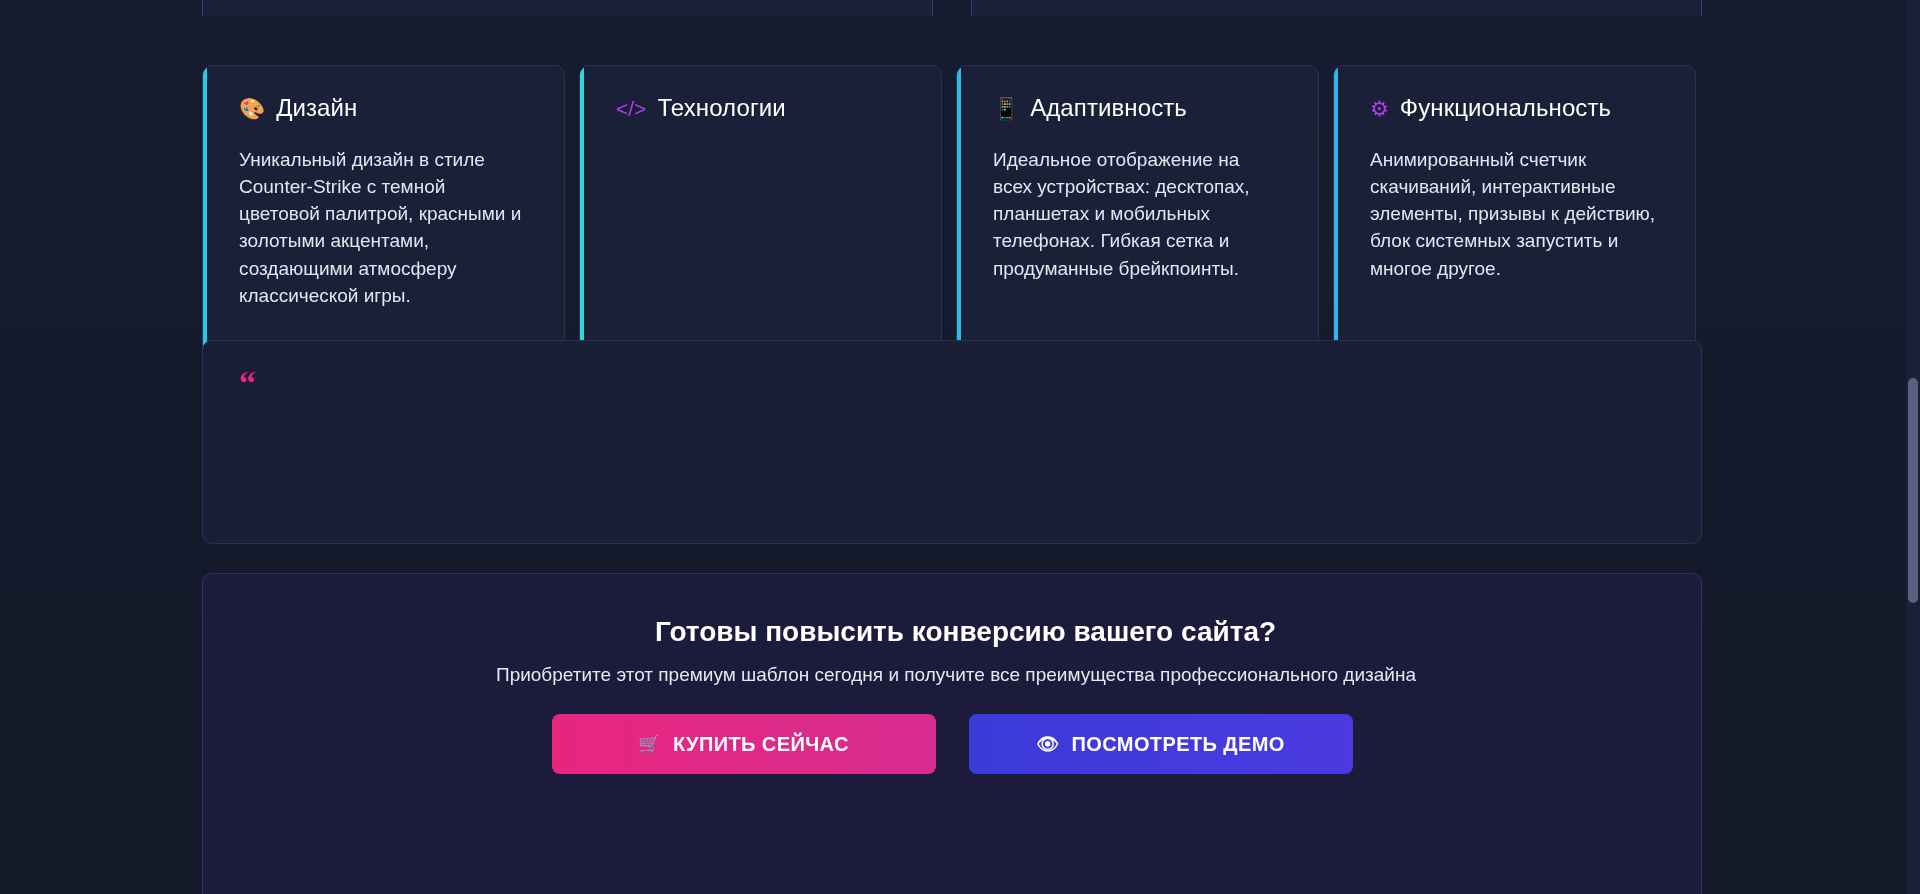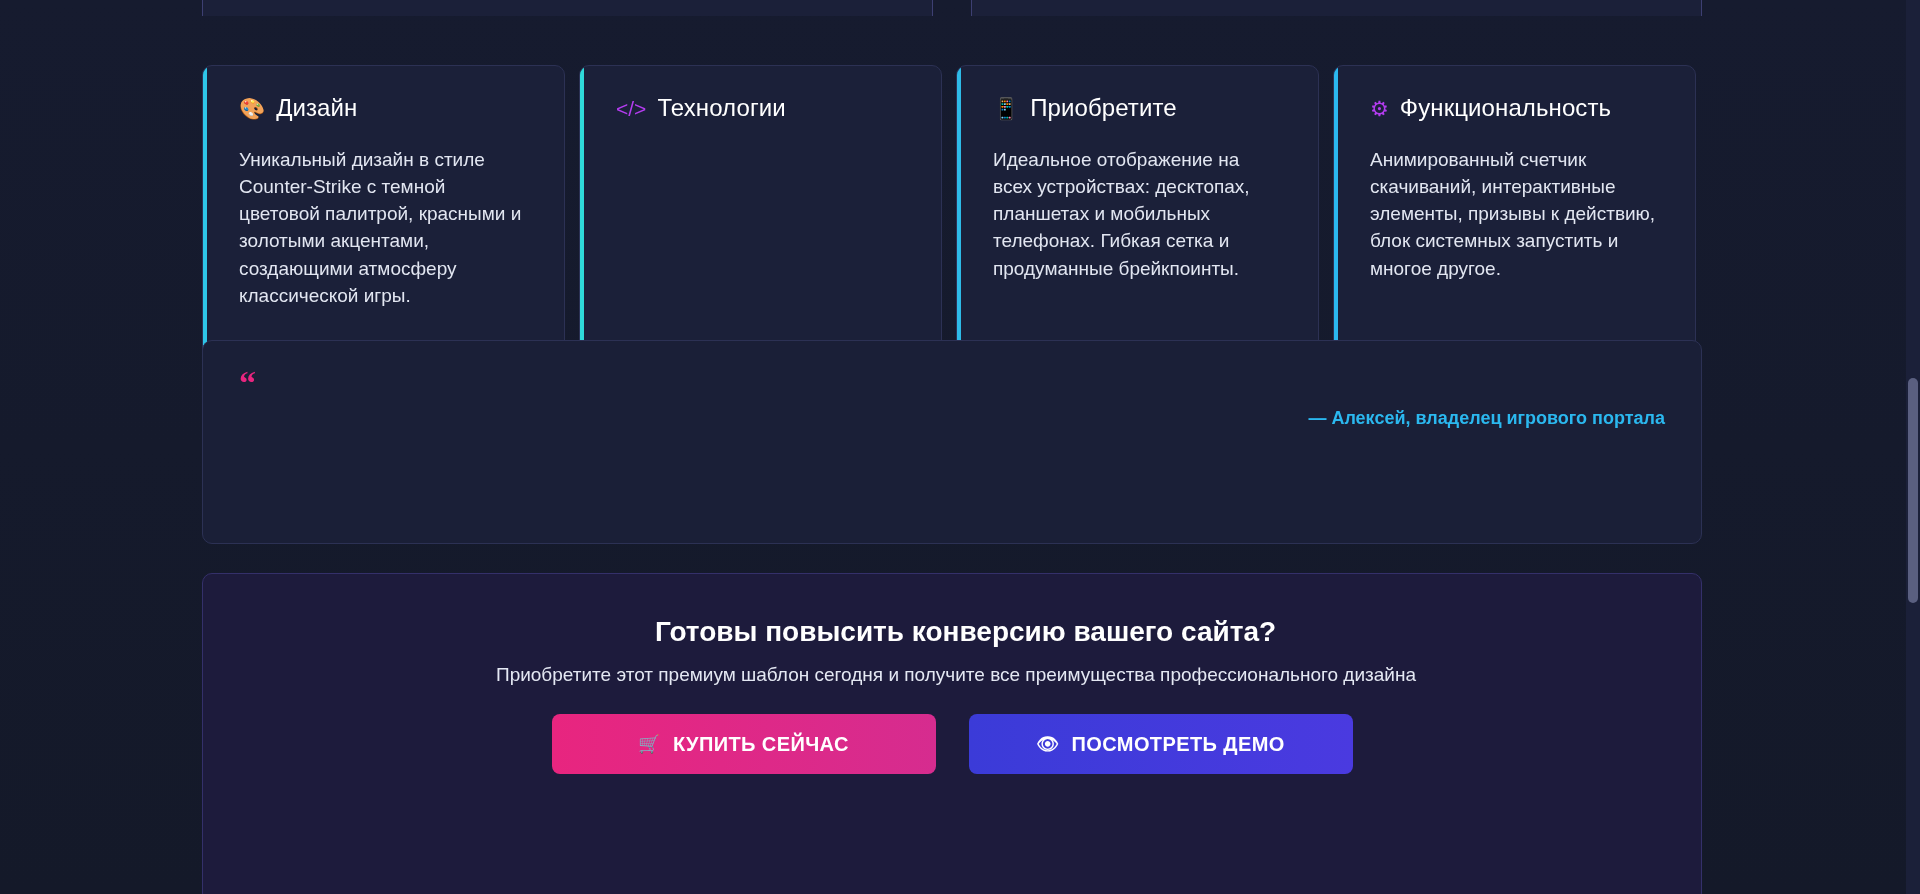--- a/index.html
+++ b/index.html
@@ -217,38 +217,37 @@
     <div class="feature-card accent-teal">
       <div class="feature-head">
         <span class="feature-icon">&lt;/&gt;</span>
         <span class="feature-title">Технологии</span>
       </div>
     </div>
 
     <div class="feature-card accent-blue">
       <div class="feature-head">
         <span class="feature-icon">📱</span>
-        <span class="feature-title">Приобретите</span>
+        <span class="feature-title">Адаптивность</span>
       </div>
       <div class="feature-text">Идеальное отображение на всех устройствах: десктопах, планшетах и мобильных телефонах. Гибкая сетка и продуманные брейкпоинты.</div>
     </div>
 
     <div class="feature-card accent-sky">
       <div class="feature-head">
         <span class="feature-icon">⚙</span>
         <span class="feature-title">Функциональность</span>
       </div>
       <div class="feature-text">Анимированный счетчик скачиваний, интерактивные элементы, призывы к действию, блок системных запустить и многое другое.</div>
     </div>
 
   </div>
 
   <div class="testimonial">
     <div class="quote-mark">“</div>
-    <div class="testimonial-author">— Алексей, владелец игрового портала</div>
   </div>
 
   <div class="cta">
     <div class="cta-title">Готовы повысить конверсию вашего сайта?</div>
     <div class="cta-sub">Приобретите этот премиум шаблон сегодня и получите все преимущества профессионального дизайна</div>
     <div class="cta-buttons">
       <button class="btn btn-buy">
         <span class="btn-icon">🛒</span>
         <span>КУПИТЬ СЕЙЧАС</span>
       </button>

